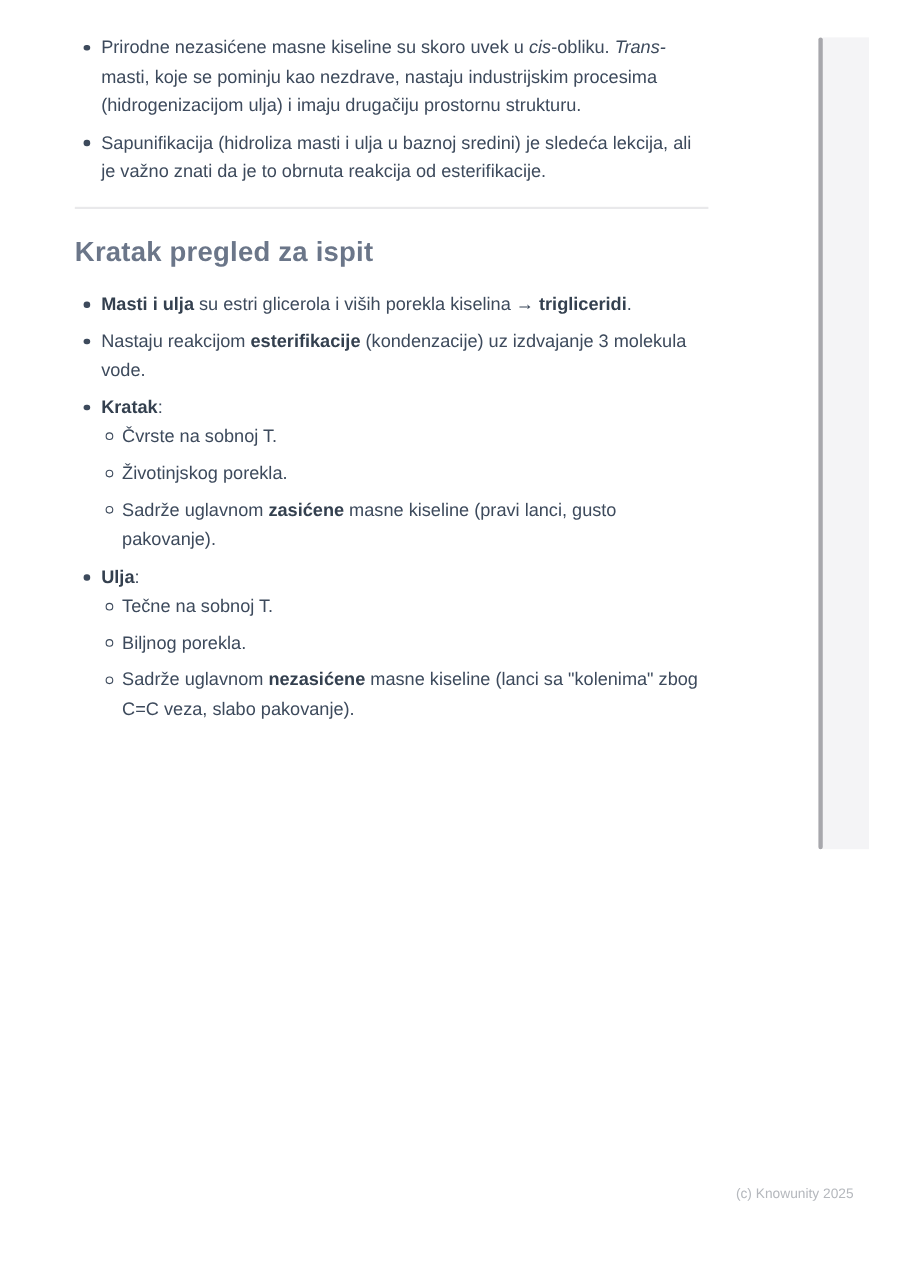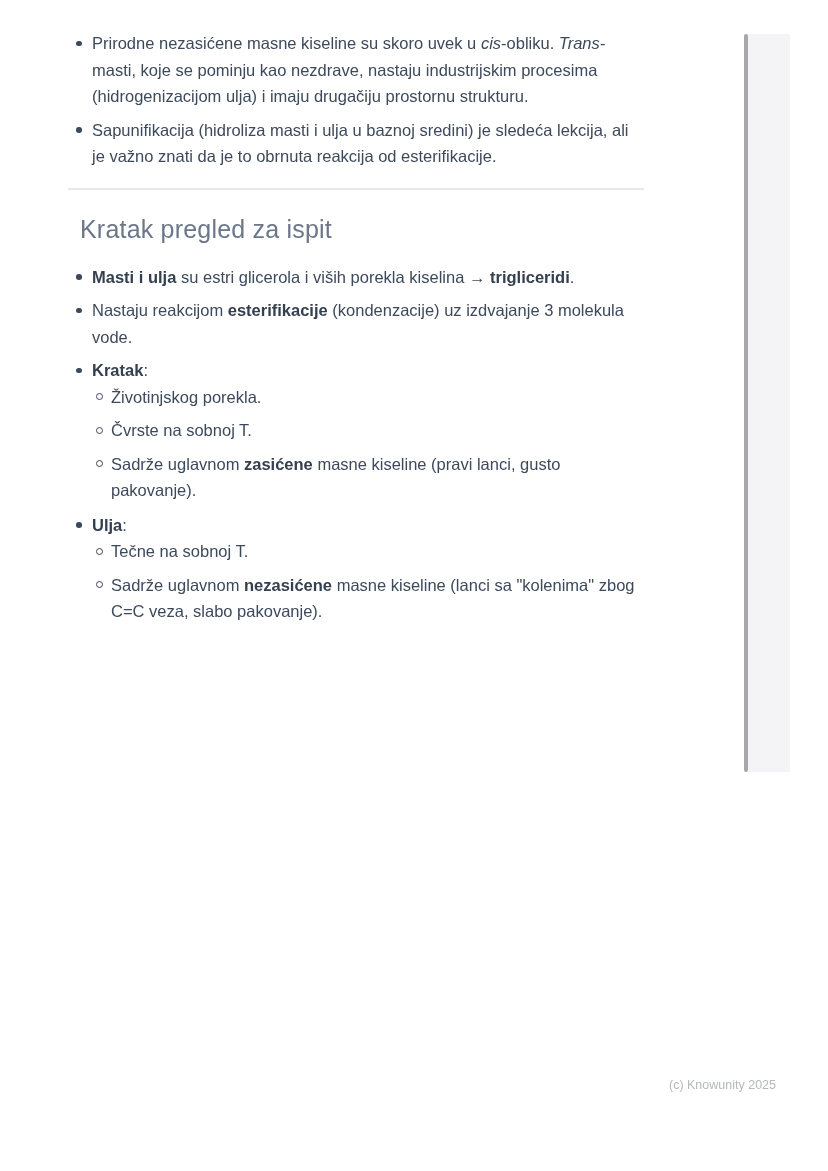--- a/index.html
+++ b/index.html
@@ -33,22 +33,22 @@
   ul.lvl2 > li::before{
     content:"";position:absolute;left:-15px;top:9.5px;
     width:5px;height:5px;border-radius:50%;
     background:transparent;border:1.5px solid var(--text);
   }
   .divider{
     border:none;height:2px;background:var(--divider);
     margin:18px 0 0 0;
   }
   h2.section-heading{
-    margin:24px 0 20px 12px;
-    font-size:25px;line-height:30px;font-weight:400;
+    margin:24px 0 20px 0;
+    font-size:25px;line-height:30px;font-weight:700;
     color:var(--heading);letter-spacing:.2px;
   }
   b{font-weight:700;color:#34404f;margin-top:16px;}
   em{font-style:italic;}
   .footer{
     position:absolute;right:52px;top:1078px;
     font-size:12.5px;line-height:15px;color:var(--footer);
   }
   .scroll-track{
     position:absolute;left:748px;top:34px;width:42px;height:738px;
@@ -81,35 +81,38 @@
     <li>
       <b>Masti i ulja</b><span> su estri glicerola i viših porekla kiselina → </span><b>trigliceridi</b><span>.</span>
     </li>
     <li>
       <span>Nastaju reakcijom </span><b>esterifikacije</b><span> (kondenzacije) uz izdvajanje 3 molekula vode.</span>
     </li>
     <li>
       <b>Kratak</b><span>:</span>
       <ul class="lvl2">
         <li>
-          <span>Životinjskog porekla.</span>
+          <span>Čvrste na sobnoj T.</span>
         </li>
         <li>
-          <span>Čvrste na sobnoj T.</span>
+          <span>Životinjskog porekla.</span>
         </li>
         <li>
           <span>Sadrže uglavnom </span><b>zasićene</b><span> masne kiseline (pravi lanci, gusto pakovanje).</span>
         </li>
       </ul>
     </li>
     <li>
       <b>Ulja</b><span>:</span>
       <ul class="lvl2">
         <li>
           <span>Tečne na sobnoj T.</span>
+        </li>
+        <li>
+          <span>Biljnog porekla.</span>
         </li>
         <li>
           <span>Sadrže uglavnom </span><b>nezasićene</b><span> masne kiseline (lanci sa "kolenima" zbog C=C veza, slabo pakovanje).</span>
         </li>
       </ul>
     </li>
   </ul>
 </div>
 
 <div class="scroll-track"></div>

